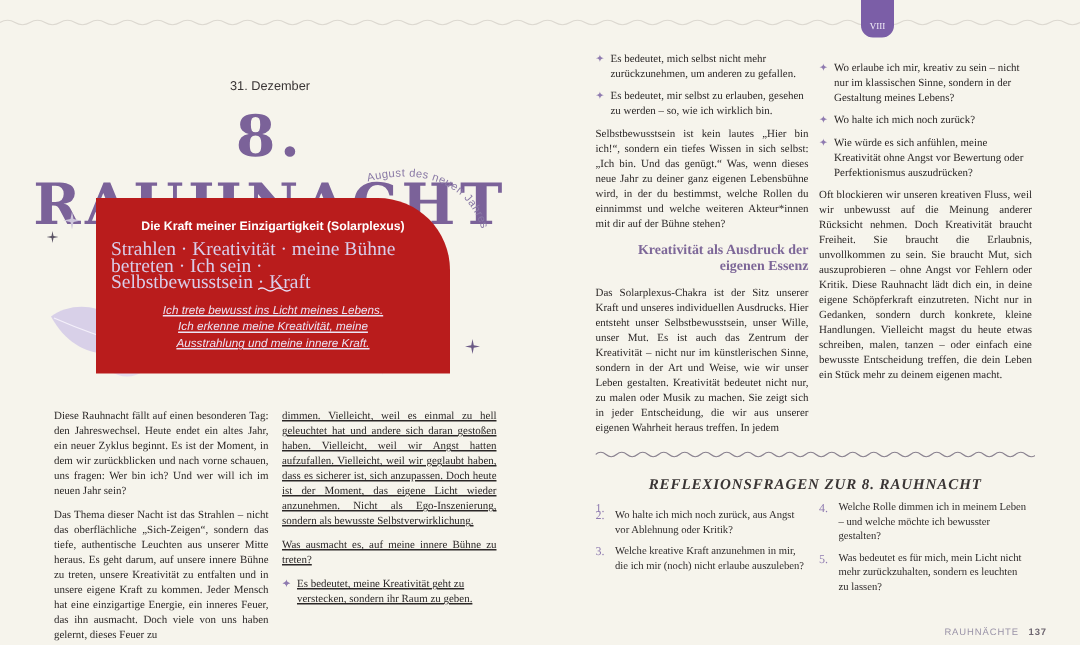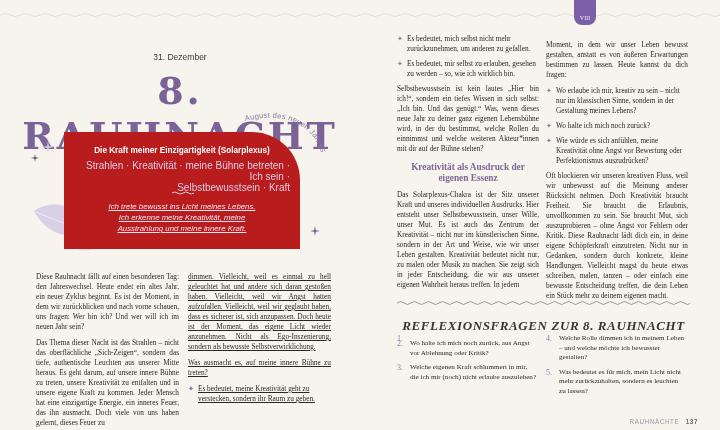--- a/index.html
+++ b/index.html
@@ -30,49 +30,49 @@
     color: #7b6299; font-weight: bold; }
 
   .arc-text { position: absolute; left: 230px; top: 95px; width: 130px; height: 80px; }
 
   .card {
     position: absolute; left: 64px; top: 118px; width: 236px; height: 117px;
     background: #b91c1c; border-radius: 0 48px 0 0;
   }
   .card-heading { position: absolute; top: 14px; left: 0; width: 100%; text-align: center;
     color: #ffffff; font-family: "Liberation Sans", sans-serif; font-weight: bold; font-size: 8.2px; }
-  .card-keywords { position: absolute; top: 28px; left: 10px; width: 216px; text-align: right;
-    color: #d9cde9; font-family: Liberation Sans, sans-serif; font-size: 10px; line-height: 11px; }
+  .card-keywords { position: absolute; top: 28px; left: 10px; width: 216px; text-align: left;
+    color: #d9cde9; font-family: Liberation Serif, serif; font-size: 13px; line-height: 11px; }
   .card-squiggle { position: absolute; top: 59px; left: 108px; width: 22px; height: 4px; }
   .card-affirmation { position: absolute; top: 69px; left: 10px; width: 216px; text-align: center;
     color: #ece4f5; font-family: "Liberation Sans", sans-serif; font-style: italic; font-size: 7.8px; line-height: 11px; text-decoration: underline; }
 
   .deco { position: absolute; }
 
   .body-text {
     position: absolute; font-size: 7.3px; line-height: 10px; text-align: justify;
     hyphens: manual; color: #2b2727;
   }
   .body-text p { margin-bottom: 6px; }
   .bullet { position: relative; padding-left: 10px; margin-bottom: 5px; text-align: left; }
   .bullet .star { position: absolute; left: 0; top: 0; color: #8f7bb0; font-size: 7px; }
 
   .col-1 { left: 36px; top: 258px; width: 143px; }
   .col-2 { left: 188px; top: 258px; width: 143px; text-decoration: underline; }
   .col-3 { left: 397px; top: 34px; width: 142px; }
   .col-4 { left: 546px; top: 40px; width: 142px; }
 
   .subheading {
-    font-size: 9.3px; line-height: 11px; color: #7d6798; margin: 8px 0 6px 0; text-align: center;
+    font-size: 9.3px; line-height: 11px; color: #7d6798; margin: 8px 0 6px 0; text-align: right;
   }
 
   .wave-divider { position: absolute; left: 397px; top: 300px; width: 293px; height: 6px; }
 
   .reflect-title { position: absolute; left: 397px; top: 318px; width: 293px; text-align: center;
-    font-style: italic; font-weight: bold; font-size: 13px; letter-spacing: 0.6px; color: #3a3535; }
+    font-style: italic; font-weight: bold; font-size: 10px; letter-spacing: 0.6px; color: #3a3535; }
   .reflect-col { position: absolute; top: 334px; width: 140px; font-size: 7.1px; line-height: 9.5px; }
   .reflect-left { left: 397px; }
   .reflect-right { left: 546px; }
   .q { position: relative; padding-left: 13px; margin-bottom: 5px; }
   .q .num { position: absolute; left: 0; top: 0; color: #8f7bb0; font-size: 8px; }
 
   .footer { position: absolute; top: 418px; font-family: "Liberation Sans", sans-serif;
     font-size: 6.3px; letter-spacing: 0.6px; color: #9a93a8; }
   .footer .pg { color: #6e6670; font-weight: bold; margin: 0 4px; }
   .footer-left { left: 19px; }
@@ -169,21 +169,20 @@
     <div class="bullet">
       <span class="star">✦</span>
       <span>Es bedeutet, mir selbst zu erlauben, gesehen zu werden – so, wie ich wirklich bin.</span>
     </div>
     <p>Selbstbewusstsein ist kein lautes „Hier bin ich!“, sondern ein tiefes Wissen in sich selbst: „Ich bin. Und das genügt.“ Was, wenn dieses neue Jahr zu deiner ganz eigenen Lebensbühne wird, in der du bestimmst, welche Rollen du einnimmst und welche weiteren Akteur*innen mit dir auf der Bühne stehen?</p>
     <h2 class="subheading">Kreativität als Ausdruck der eigenen Essenz</h2>
     <p>Das Solarplexus-Chakra ist der Sitz unserer Kraft und unseres individuellen Ausdrucks. Hier entsteht unser Selbstbewusstsein, unser Wille, unser Mut. Es ist auch das Zentrum der Kreativität – nicht nur im künstlerischen Sinne, sondern in der Art und Weise, wie wir unser Leben gestalten. Kreativität bedeutet nicht nur, zu malen oder Musik zu machen. Sie zeigt sich in jeder Entscheidung, die wir aus unserer eigenen Wahrheit heraus treffen. In jedem</p>
   </div>
 
   <div class="body-text col-4">
-    <p>Moment, in dem wir unser Leben bewusst gestalten, anstatt es von äußeren Erwartungen bestimmen zu lassen. Heute kannst du dich fragen:</p>
     <div class="bullet">
       <span class="star">✦</span>
       <span>Wo erlaube ich mir, kreativ zu sein – nicht nur im klassischen Sinne, sondern in der Gestaltung meines Lebens?</span>
     </div>
     <div class="bullet">
       <span class="star">✦</span>
       <span>Wo halte ich mich noch zurück?</span>
     </div>
     <div class="bullet">
       <span class="star">✦</span>
@@ -201,21 +200,21 @@
   <div class="reflect-col reflect-left">
     <div class="q">
       <span class="num">1.</span>
     </div>
     <div class="q">
       <span class="num">2.</span>
       <span>Wo halte ich mich noch zurück, aus Angst vor Ablehnung oder Kritik?</span>
     </div>
     <div class="q">
       <span class="num">3.</span>
-      <span>Welche eigenen Kraft schlummert in mir, die ich mir (noch) nicht erlaube auszuleben?</span>
+      <span>Welche kreative Kraft anzunehmen in mir, die ich mir (noch) nicht erlaube auszuleben?</span>
     </div>
   </div>
 
   <div class="reflect-col reflect-right">
     <div class="q">
       <span class="num">4.</span>
       <span>Welche Rolle dimmen ich in meinem Leben – und welche möchte ich bewusster gestalten?</span>
     </div>
     <div class="q">
       <span class="num">5.</span>

